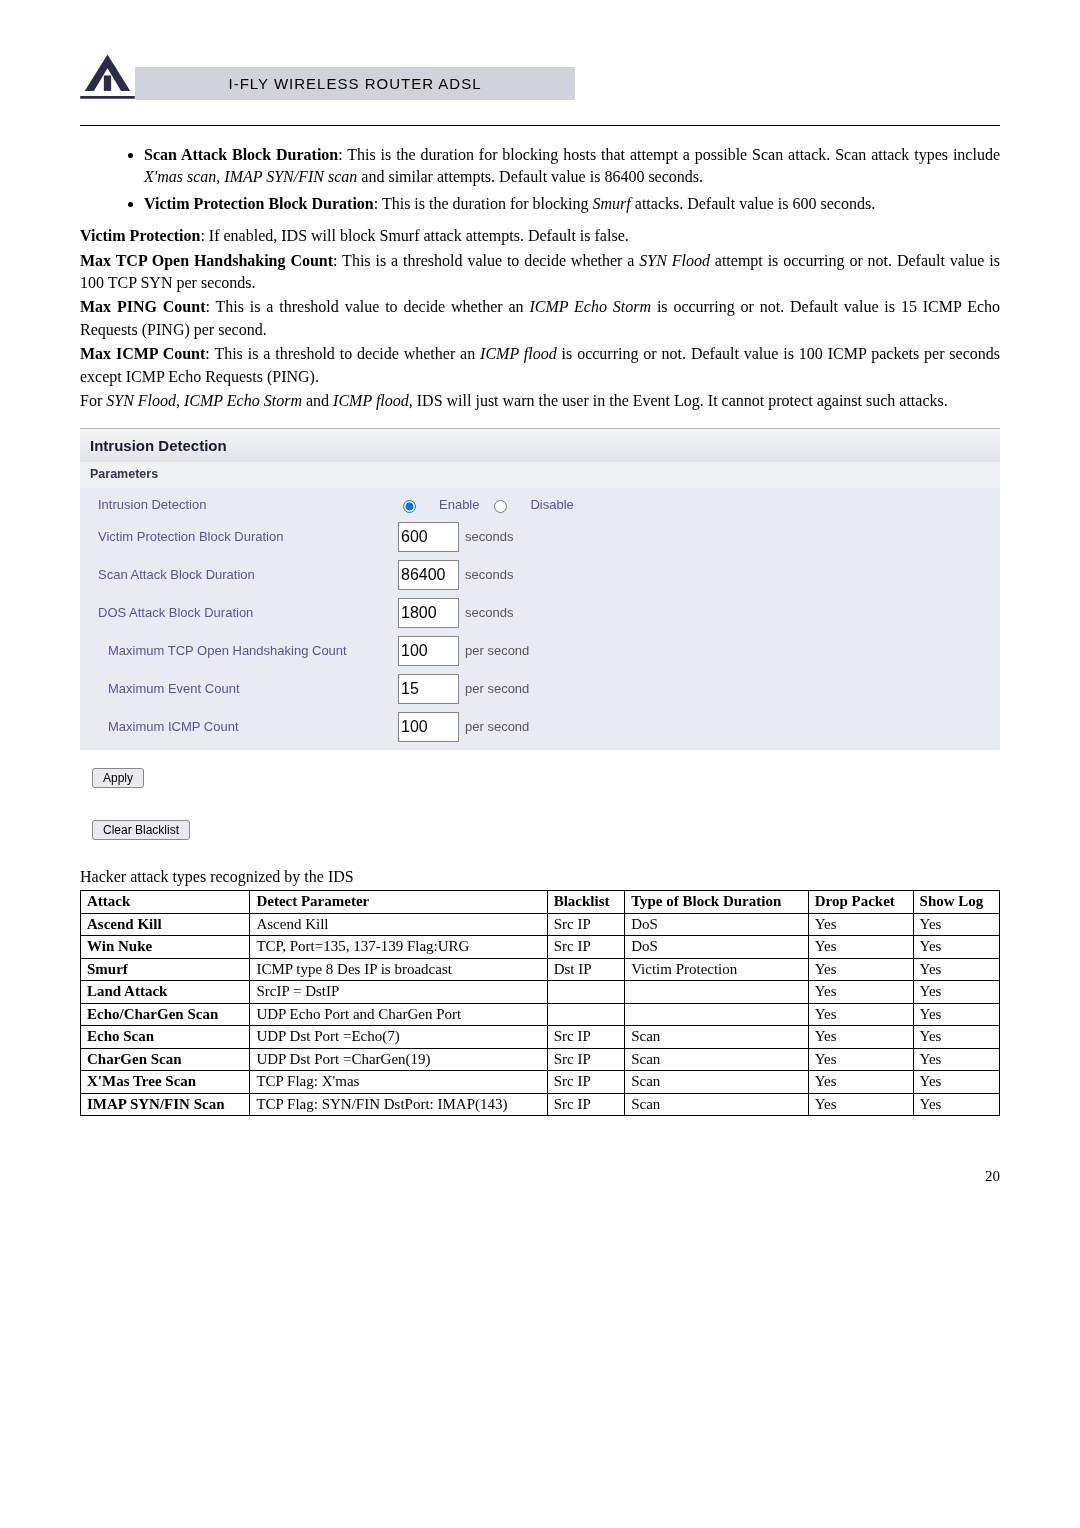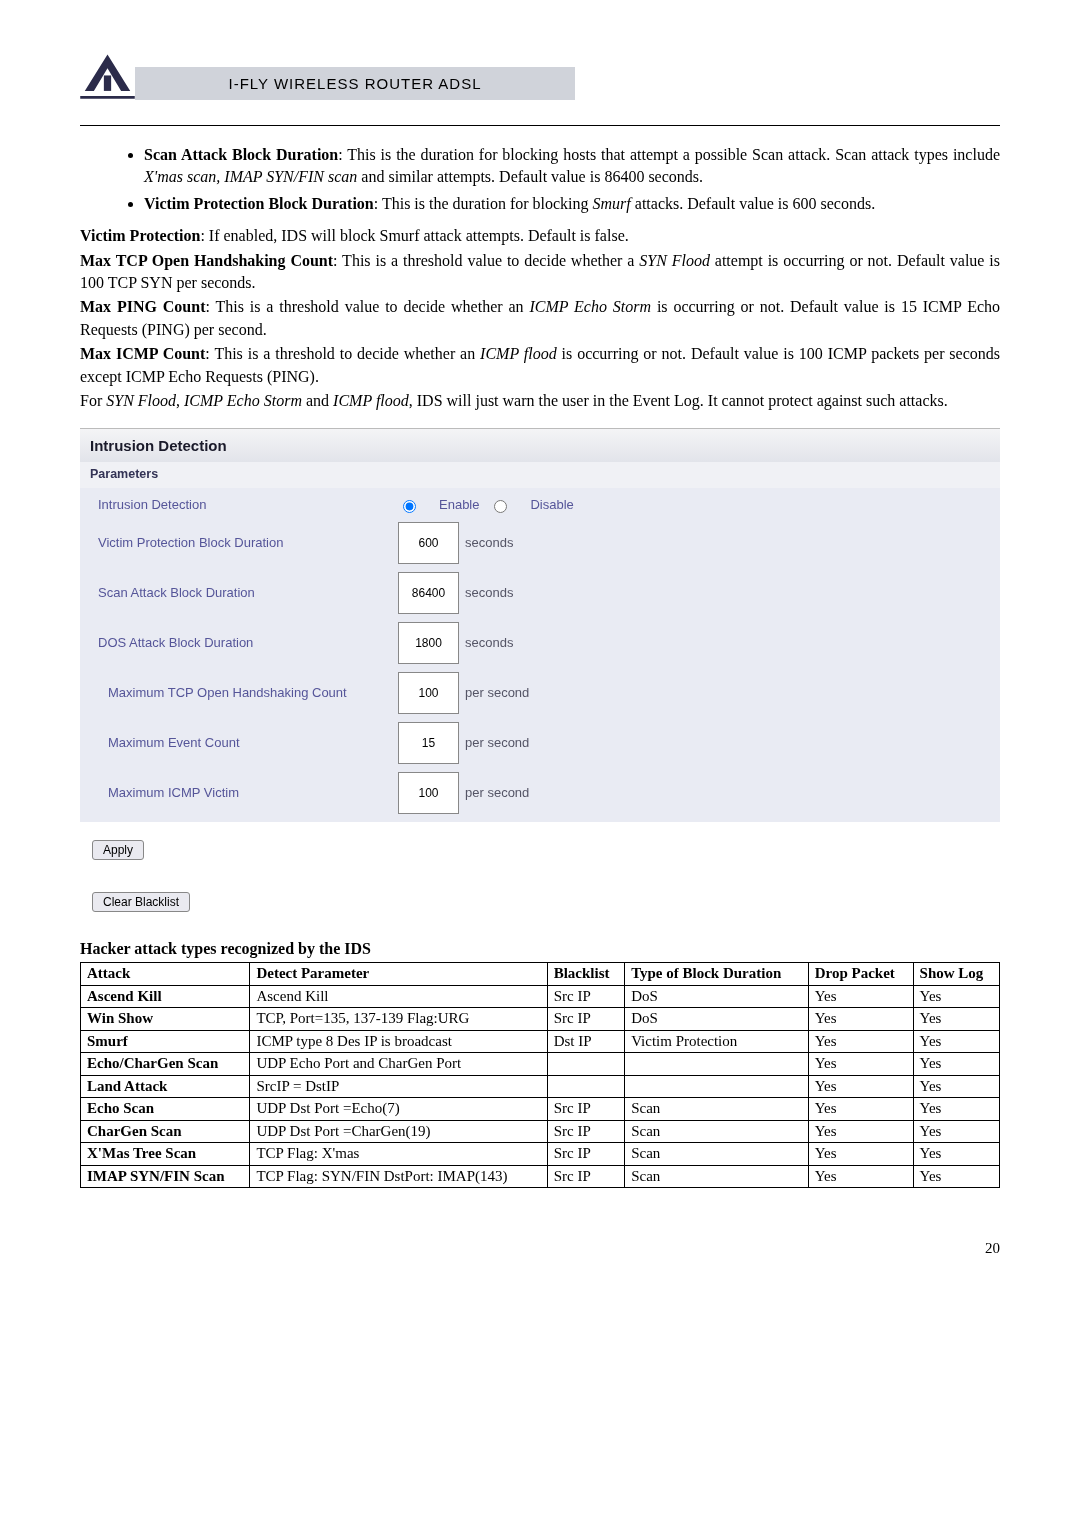--- a/index.html
+++ b/index.html
@@ -84,24 +84,23 @@
   }
   .row {
     display: flex;
     align-items: center;
     padding: 4px 0 4px 18px;
     color: #555599;
   }
   .row .lbl { width: 300px; }
   .row input[type=text] {
     width: 55px;
-    font-size: 12px;
-    padding: 13px 2px;
+    font-size: 16px;
+    padding: 5px 2px;
     border: 1px solid #888;
-    text-align: center;
   }
   .row .unit { margin-left: 6px; color: #556; }
   .radio-wrap { display: inline-flex; align-items: center; gap: 20px; margin-right: 10px; }
   .btn-row {
     background: #fff;
     padding: 10px 12px;
     margin-top: 8px;
   }
   .btn {
     font-family: Arial, sans-serif;
@@ -109,21 +108,21 @@
     padding: 2px 10px;
     background: #eaeaf0;
     border: 1px solid #888;
     border-radius: 3px;
     cursor: pointer;
   }
   .gap { height: 10px; background: #fff; }
 
   
   .attack-heading {
-    font-weight: bold;
+    font-weight: normal;
     font-size: 16px;
     margin-top: 16px;
     margin-bottom: 2px;
   }
   table.attack {
     border-collapse: collapse;
     width: 100%;
     font-size: 15px;
     border-radius: 17px;
   }
@@ -215,21 +214,21 @@
       <span class="lbl" style="width:290px">Maximum TCP Open Handshaking Count</span>
       <input type="text" value="100" style="">
       <span class="unit">per second</span>
     </div>
     <div class="row" style="padding-left:28px">
       <span class="lbl" style="width:290px">Maximum Event Count</span>
       <input type="text" value="15" style="">
       <span class="unit">per second</span>
     </div>
     <div class="row" style="padding-left:28px">
-      <span class="lbl" style="width:290px">Maximum ICMP Victim</span>
+      <span class="lbl" style="width:290px">Maximum ICMP Count</span>
       <input type="text" value="100" style="">
       <span class="unit">per second</span>
     </div>
   </div>
   <div class="btn-row">
     <button class="btn">Apply</button>
   </div>
   <div class="gap"></div>
   <div class="btn-row" style="padding-top:4px;padding-bottom:10px">
     <button class="btn">Clear Blacklist</button>
@@ -251,52 +250,52 @@
   <tbody id="attack-body">
       <tr>
         <td><strong>Ascend Kill</strong></td>
         <td>Ascend Kill</td>
         <td>Src IP</td>
         <td>DoS</td>
         <td>Yes</td>
         <td>Yes</td>
       </tr>
       <tr>
-        <td><strong>Win Show</strong></td>
+        <td><strong>Win Nuke</strong></td>
         <td>TCP, Port=135, 137-139 Flag:URG</td>
         <td>Src IP</td>
         <td>DoS</td>
         <td>Yes</td>
         <td>Yes</td>
       </tr>
       <tr>
         <td><strong>Smurf</strong></td>
         <td>ICMP type 8 Des IP is broadcast</td>
         <td>Dst IP</td>
         <td>Victim Protection</td>
         <td>Yes</td>
         <td>Yes</td>
       </tr>
       <tr>
+        <td><strong>Land Attack</strong></td>
+        <td>SrcIP = DstIP</td>
+        <td></td>
+        <td></td>
+        <td>Yes</td>
+        <td>Yes</td>
+      </tr>
+      <tr>
         <td><strong>Echo/CharGen Scan</strong></td>
         <td>UDP Echo Port and CharGen Port</td>
         <td></td>
         <td></td>
         <td>Yes</td>
         <td>Yes</td>
       </tr>
       <tr>
-        <td><strong>Land Attack</strong></td>
-        <td>SrcIP = DstIP</td>
-        <td></td>
-        <td></td>
-        <td>Yes</td>
-        <td>Yes</td>
-      </tr>
-      <tr>
         <td><strong>Echo Scan</strong></td>
         <td>UDP Dst Port =Echo(7)</td>
         <td>Src IP</td>
         <td>Scan</td>
         <td>Yes</td>
         <td>Yes</td>
       </tr>
       <tr>
         <td><strong>CharGen Scan</strong></td>
         <td>UDP Dst Port =CharGen(19)</td>

